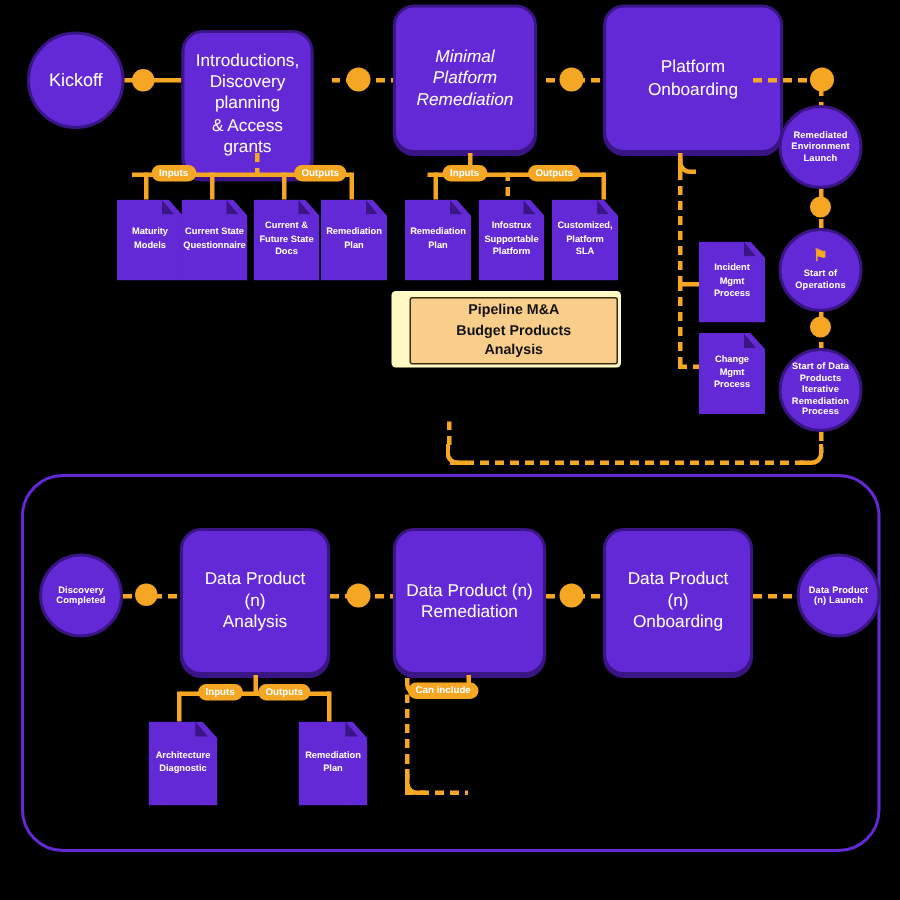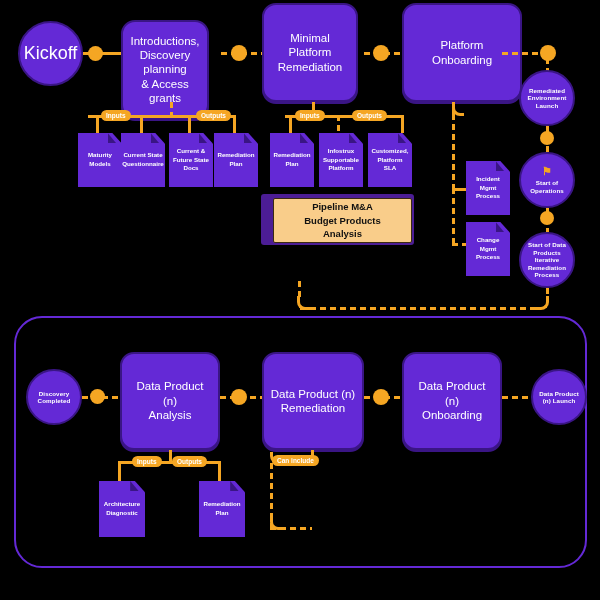--- a/index.html
+++ b/index.html
@@ -19,21 +19,21 @@
   }
   .proc.big{font-size:11.5px;font-weight:400;}
   .proc-label{white-space:pre-line;}
 
   
   .circ{
     background:#6429d6;border:2px solid #3a1585;border-radius:50%;
     display:flex;flex-direction:column;align-items:center;justify-content:center;
     text-align:center;color:#fff;line-height:1.2;
   }
-  .circ.kickoff{font-size:18px;}
+  .circ.kickoff{font-size:12px;}
   .circ.small{font-size:6.2px;font-weight:700;letter-spacing:.1px;}
   .circ .flag{font-size:11px;line-height:1;margin-bottom:2px;}
 
   
   .doc{
     background:#6429d6;color:#fff;font-size:6.2px;font-weight:700;
     display:flex;align-items:center;justify-content:center;text-align:center;
     line-height:1.45;padding:2px 3px;
     clip-path:polygon(0 0, 78% 0, 100% 20%, 100% 100%, 0 100%);
     filter:drop-shadow(0 1px 0 #3a1585);
@@ -61,21 +61,21 @@
   .elbow.br{border-left:none;border-top:none;border-bottom-right-radius:8px;}
 
   
   .pill{
     background:#f5a623;color:#fff;border-radius:9px;font-size:6.5px;font-weight:700;
     display:flex;align-items:center;justify-content:center;height:11px;padding:0 5px;
     white-space:nowrap;
   }
 
   
-  .callout-outer{background:#4c1d95;border-radius:3px;}
+  .callout-outer{background:#fef9c3;border-radius:3px;}
   .callout-inner{
     position:absolute;background:#f9cd8a;border:1px solid #3b2a10;border-radius:2px;
     display:flex;flex-direction:column;align-items:center;justify-content:center;
     color:#111;font-size:9.5px;font-weight:700;line-height:1.45;text-align:center;
   }
 
   
   .group{
     border:2px solid #6429d6;border-radius:28px;background:transparent;
   }
@@ -96,21 +96,21 @@
 
   <div class="abs proc big" style="left:121px;top:20px;width:88px;height:99px;">
     <span class="proc-label">Introductions,
 Discovery planning
 &amp; Access grants</span>
   </div>
 
   <div class="abs line-h dash" style="left:221px;top:52px;width:41px;"></div>
   <div class="abs dot" style="left:231px;top:45px;width:16px;height:16px;"></div>
 
-  <div class="abs proc big" style="left:262px;top:3px;width:96px;height:99px;">
+  <div class="abs proc big" style="left:262px;top:3px;width:96px;height:99px;font-style:italic;">
     <span class="proc-label">Minimal Platform
 Remediation</span>
   </div>
 
   <div class="abs line-h dash" style="left:364px;top:52px;width:38px;"></div>
   <div class="abs dot" style="left:373px;top:45px;width:16px;height:16px;"></div>
 
   <div class="abs proc big" style="left:402px;top:3px;width:120px;height:99px;">
     <span class="proc-label">Platform
 Onboarding</span>

